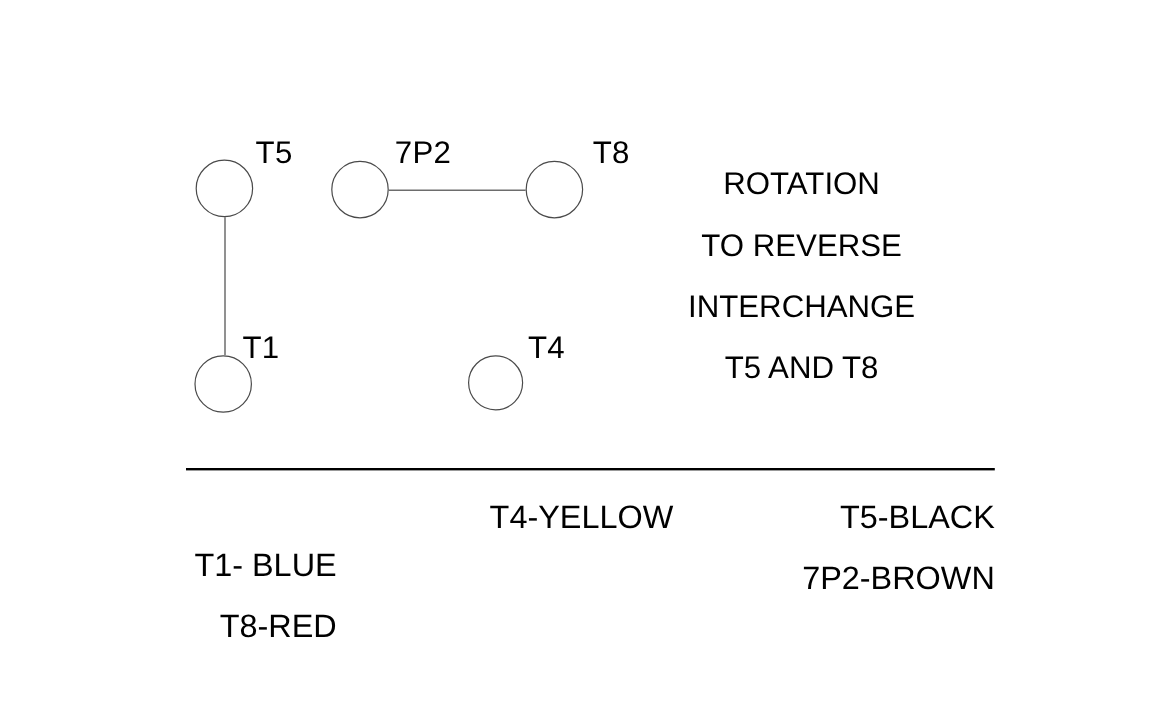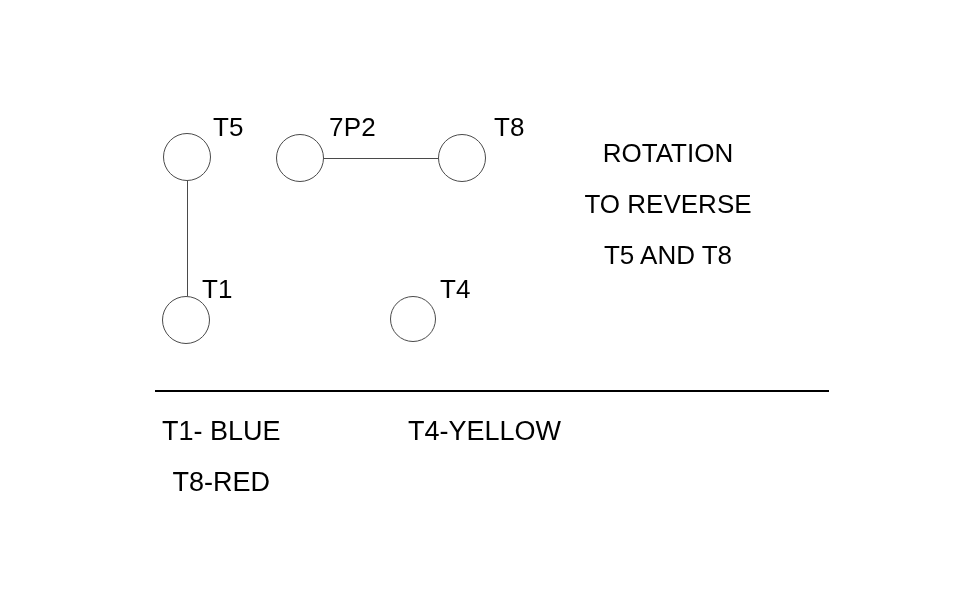--- a/index.html
+++ b/index.html
@@ -80,21 +80,21 @@
     position: absolute;
     left: 155px;
     top: 418px;
     width: 674px;
     height: 90px;
   }
   .legend-col {
     position: absolute;
     top: 0;
   }
-  .legend-col.col-left   { left: 7px;  text-align: center; }
+  .legend-col.col-left   { left: 7px;  text-align: right; margin-top: 40px; }
   .legend-col.col-mid    { left: 253px; text-align: right; }
   .legend-col.col-right  { right: 0px; text-align: right; }
 
   .legend-entry {
     font-size: 27px;
     line-height: 1;
     color: #000000;
     white-space: nowrap;
     margin-bottom: 24px;
   }
@@ -125,32 +125,37 @@
 
   <div class="node-label" style="left:494px; top:114px;">T8</div>
 
   <div class="node-label" style="left:202px; top:276px;">T1</div>
 
   <div class="node-label" style="left:440px; top:276px;">T4</div>
 
   <div id="instruction-block">
     <div class="instruction-line">ROTATION</div>
     <div class="instruction-line">TO REVERSE</div>
+    <div class="instruction-line">INTERCHANGE</div>
     <div class="instruction-line">T5 AND T8</div>
   </div>
 
   <div id="divider"></div>
 
   <div id="legend">
 
     <div class="legend-col col-left">
       <div class="legend-entry">T1- BLUE</div>
       <div class="legend-entry">T8-RED</div>
     </div>
 
     <div class="legend-col col-mid">
       <div class="legend-entry">T4-YELLOW</div>
     </div>
 
+    <div class="legend-col col-right">
+      <div class="legend-entry">T5-BLACK</div>
+      <div class="legend-entry">7P2-BROWN</div>
+    </div>
 
   </div>
 
 </div>
 
 </body></html>

